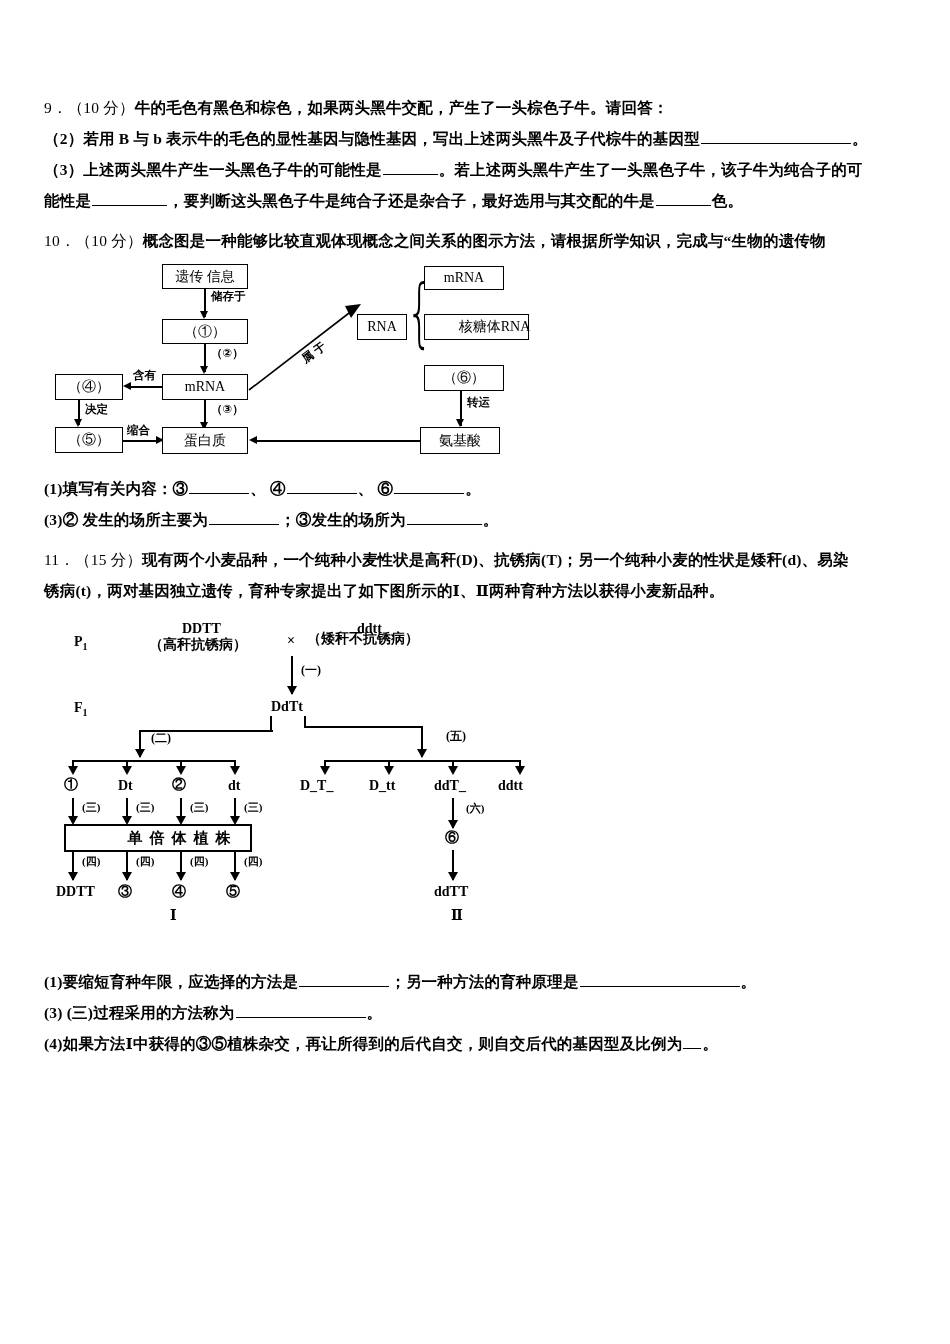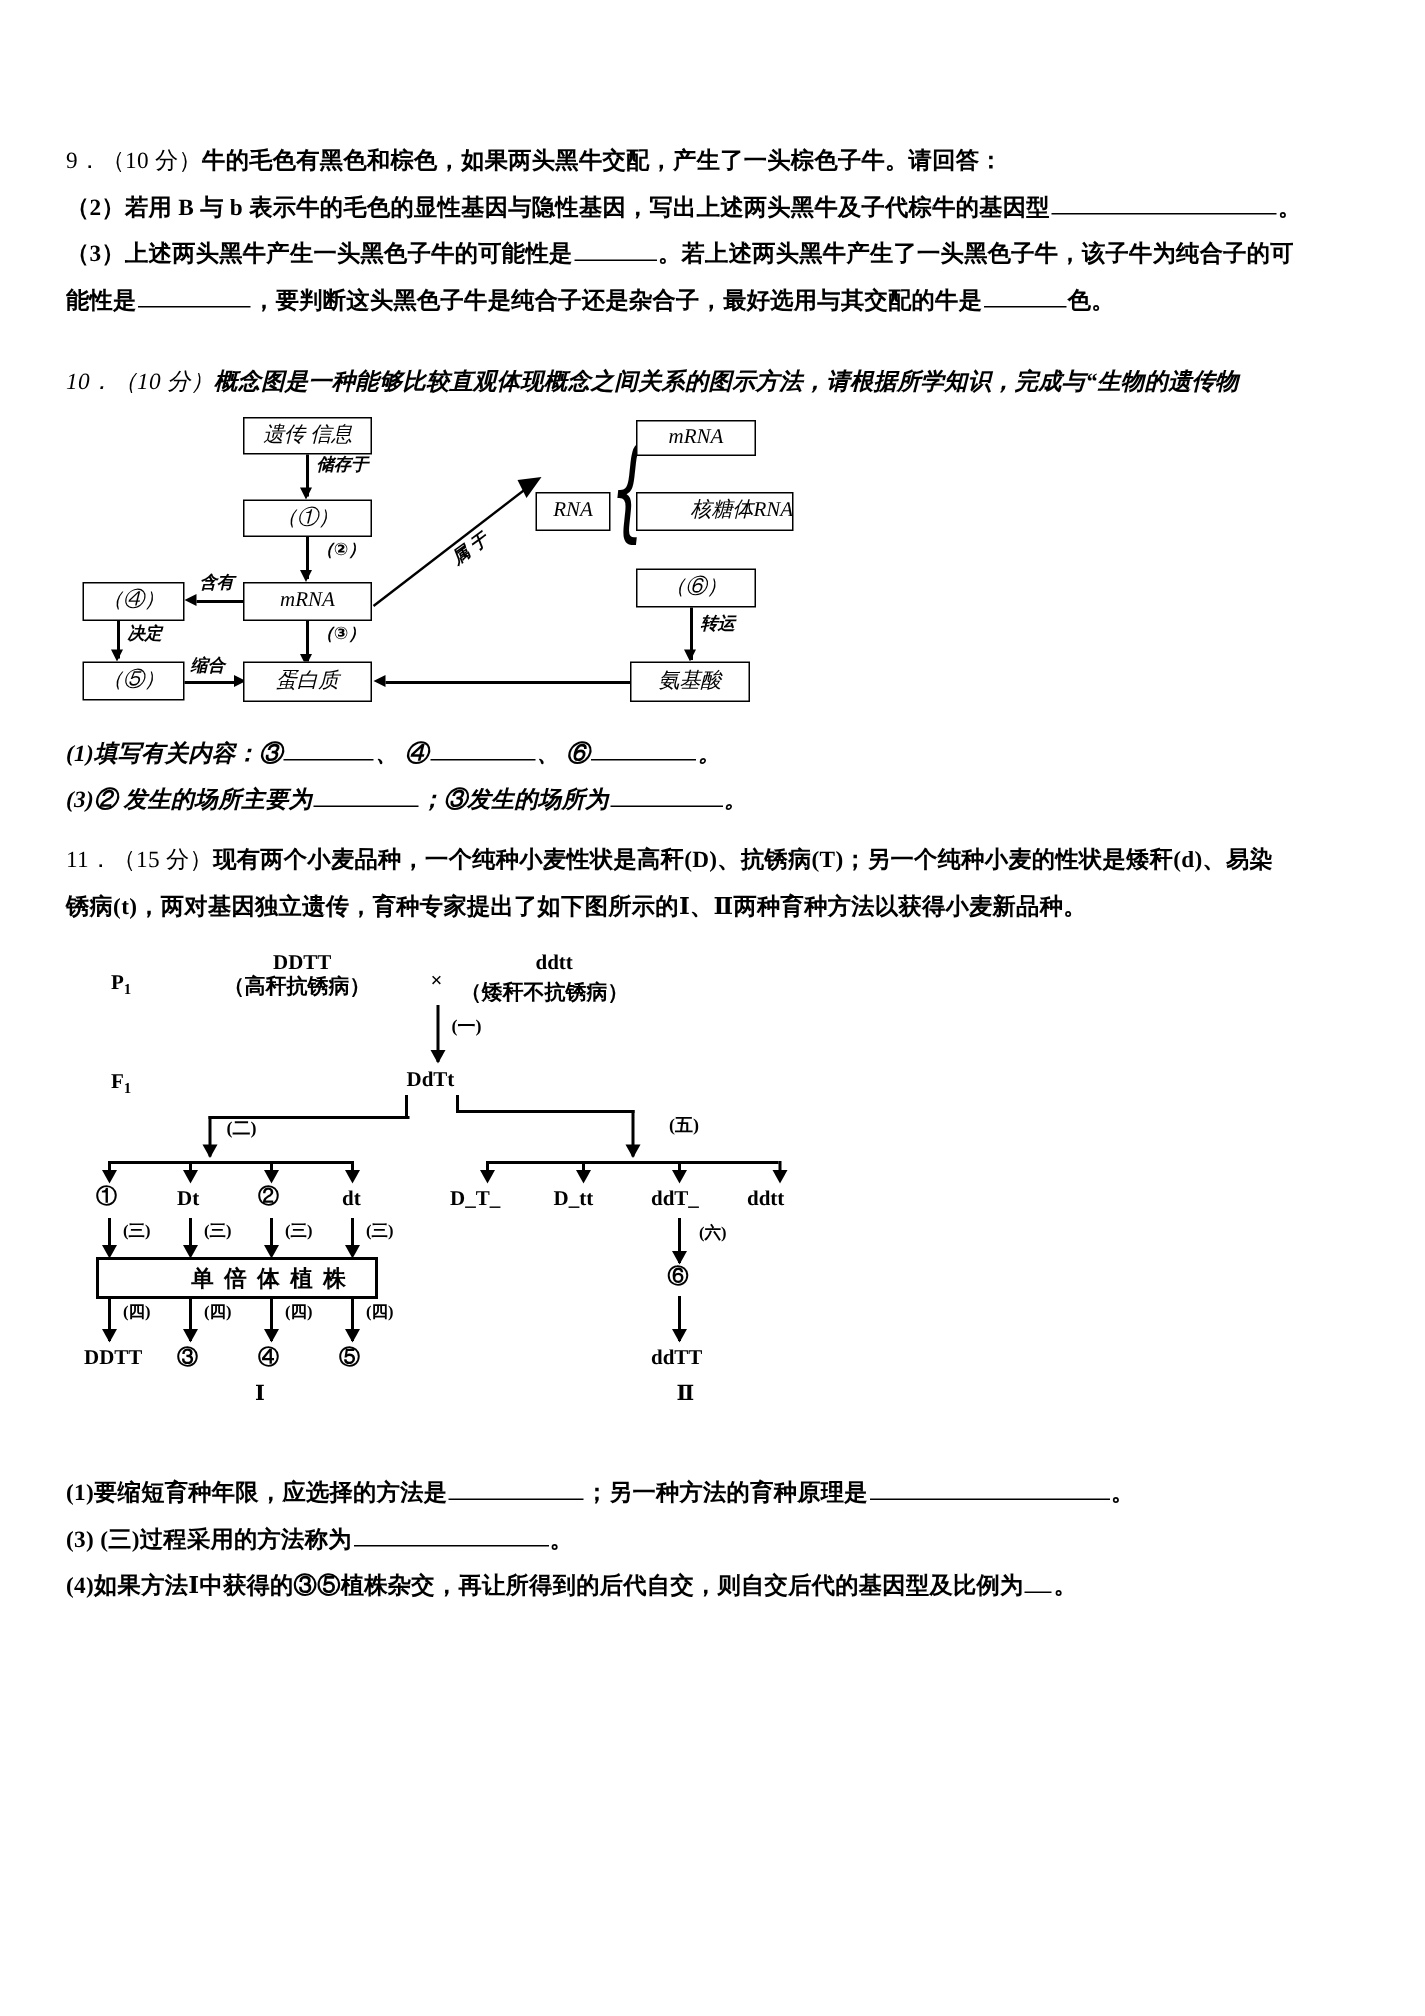--- a/index.html
+++ b/index.html
@@ -181,21 +181,21 @@
 
       <div class="q-line">
         <span class="bold">（3）</span><span class="bold">上述两头黑牛产生一头黑色子牛的可能性是</span><span class="blank b55"></span><span class="bold">。若上述两头黑牛产生了一头黑色子牛，该子牛为纯合子的可</span>
       </div>
 
       <div class="q-line">
         <span class="bold">能性是</span><span class="blank b75"></span><span class="bold">，要判断这头黑色子牛是纯合子还是杂合子，最好选用与其交配的牛是</span><span class="blank b55"></span><span class="bold">色。</span>
       </div>
     </div>
 
-    <div style="margin-top:23px;font-style:italic;">
+    <div style="margin-top:9px;">
       <div class="q-line">
         <span class="qnum">10．</span><span class="qnum">（10 分）</span><span class="bold">概念图是一种能够比较直观体现概念之间关系的图示方法，请根据所学知识，完成与“生物的遗传物</span>
       </div>
 
       <div class="concept-map">
 
         <div class="cbox" style="left:110px; top:0px; width:86px; height:25px;">遗传 信息</div>
 
         <div class="cm-line cm-v" style="left:152px; top:25px; height:28px;"></div>
         <div class="arrow-d" style="left:148px; top:47px;"></div>
@@ -280,21 +280,21 @@
         <div class="bm-txt" style="left:16px; top:14px;">
           <span>P</span><span class="sub">1</span>
         </div>
 
         <div class="bm-txt" style="left:124px; top:1px;">DDTT</div>
         <div class="bm-txt" style="left:91px; top:17px;">（高秆抗锈病）</div>
 
         <div class="bm-txt" style="left:229px; top:13px;">×</div>
 
         <div class="bm-txt" style="left:299px; top:1px;">ddtt</div>
-        <div class="bm-txt" style="left:249px; top:21px;">（矮秆不抗锈病）</div>
+        <div class="bm-txt" style="left:249px; top:11px;">（矮秆不抗锈病）</div>
 
         <div class="bm-line bm-v" style="left:233px; top:36px; height:38px;"></div>
         <div class="bm-arrow" style="left:229px; top:66px;"></div>
         <div class="bm-txt small" style="left:243px; top:44px;">(一)</div>
 
         <div class="bm-txt" style="left:16px; top:80px;">
           <span>F</span><span class="sub">1</span>
         </div>
         <div class="bm-txt" style="left:213px; top:79px;">DdTt</div>
 

